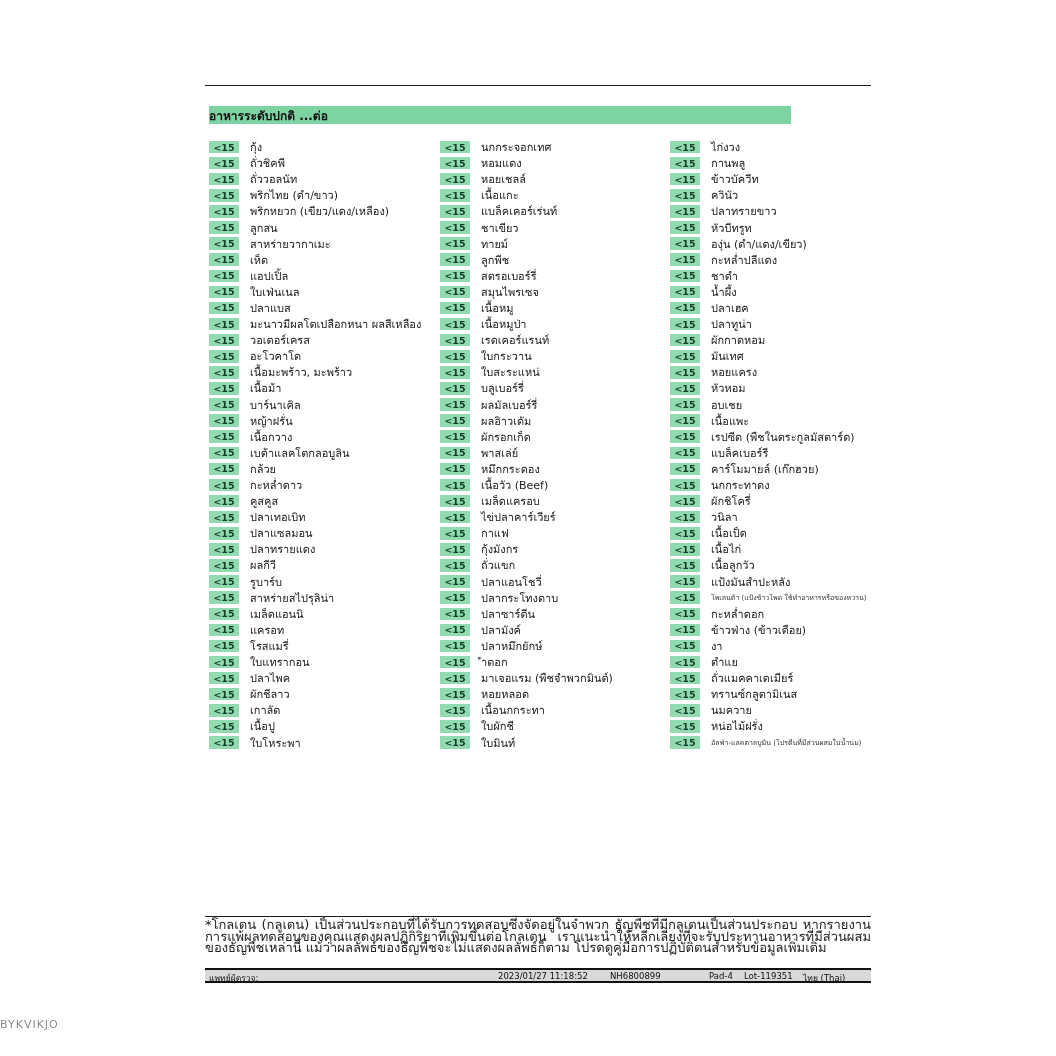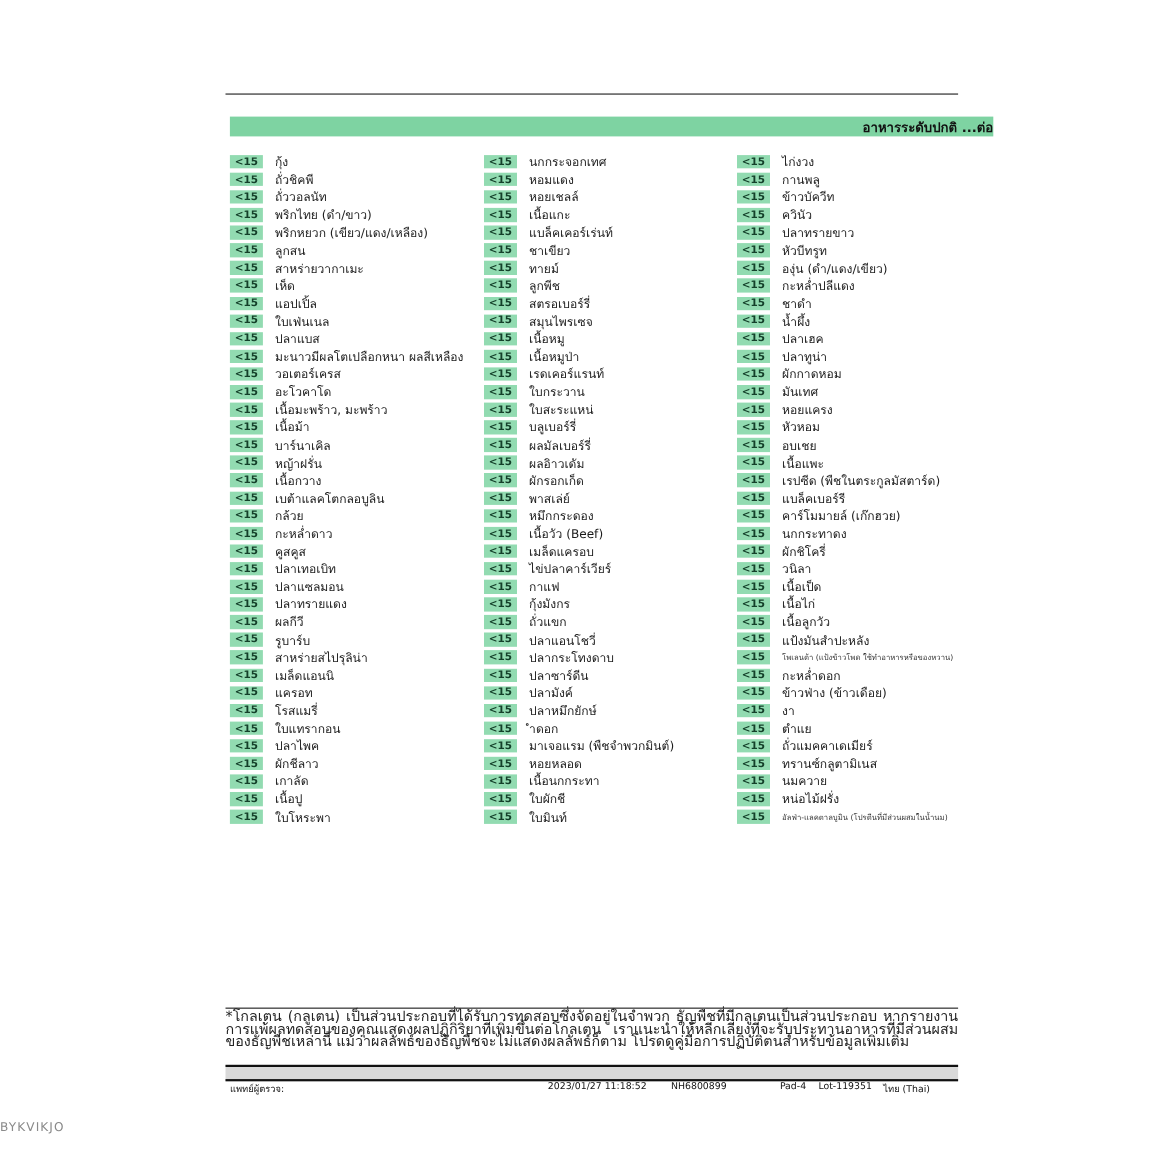--- a/index.html
+++ b/index.html
@@ -2,22 +2,22 @@
 <html><head>
 <meta charset="utf-8">
 <style>
   html,body{margin:0;padding:0;background:#ffffff;}
   .page{
     position:relative;width:1056px;height:1056px;background:#ffffff;overflow:hidden;
     font-family:"DejaVu Sans",sans-serif;color:#1a1a1a;
   }
   .top-rule{position:absolute;left:205px;top:85px;width:666px;height:1px;background:#1a1a1a;}
   .header-bar{
-    position:absolute;left:209px;top:106px;width:694px;height:18px;
-    background:#7ed3a2;display:flex;align-items:center;justify-content:flex-end;
+    position:absolute;left:209px;top:106px;width:582px;height:18px;
+    background:#7ed3a2;display:flex;align-items:center;justify-content:flex-start;
   }
   .header-bar span{font-size:12px;font-weight:bold;color:#111;}
   .columns{position:absolute;left:0;top:139px;width:1056px;}
   .col{position:absolute;top:0;width:250px;text-align:center;}
   .col0{left:209px;} .col1{left:440px;} .col2{left:670px;}
   .row{display:flex;align-items:center;height:16.1px;white-space:nowrap;}
   .badge{
     display:inline-flex;align-items:center;justify-content:center;
     width:30px;height:12.5px;background:#92dbb1;
     font-size:9.5px;font-weight:bold;color:#14402a;flex:0 0 auto;
@@ -27,21 +27,21 @@
   .footnote-rule{position:absolute;left:205px;top:916px;width:666px;height:1px;background:#1a1a1a;}
   .footnote{
     position:absolute;left:205px;top:919px;width:666px;margin:0;
     font-size:13px;line-height:11.5px;color:#222;text-align:justify;
   }
   .bottom-bar{
     position:absolute;left:205px;top:968px;width:666px;height:15px;
     background:#d9d9d9;border-top:2px solid #111;border-bottom:2px solid #111;
     box-sizing:border-box;
   }
-  .bottom-bar span{position:absolute;top:1px;font-size:8.5px;color:#111;white-space:nowrap;margin-top:12px;}
+  .bottom-bar span{position:absolute;top:1px;font-size:8.5px;color:#111;white-space:nowrap;}
   .bb-label{left:4px;}
   .bb-datetime{left:293px;}
   .bb-code{left:405px;}
   .bb-pad{left:504px;}
   .bb-lot{left:539px;}
   .bb-lang{left:598px;}
   .watermark{
     position:absolute;left:0;top:1018px;width:880px;text-align:left;
     font-size:11px;color:#8a8a8a;letter-spacing:1px;
   }

